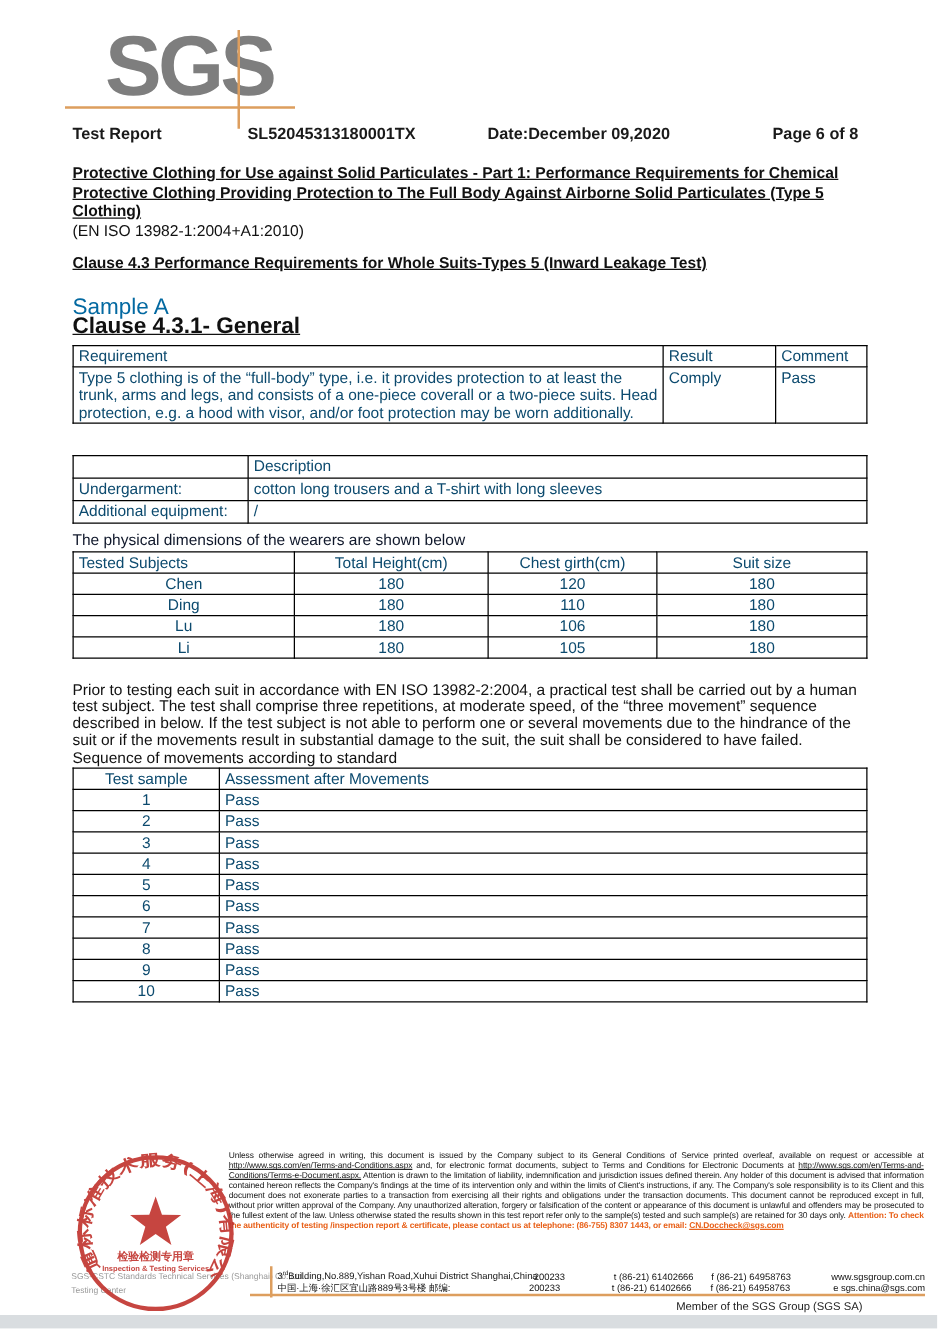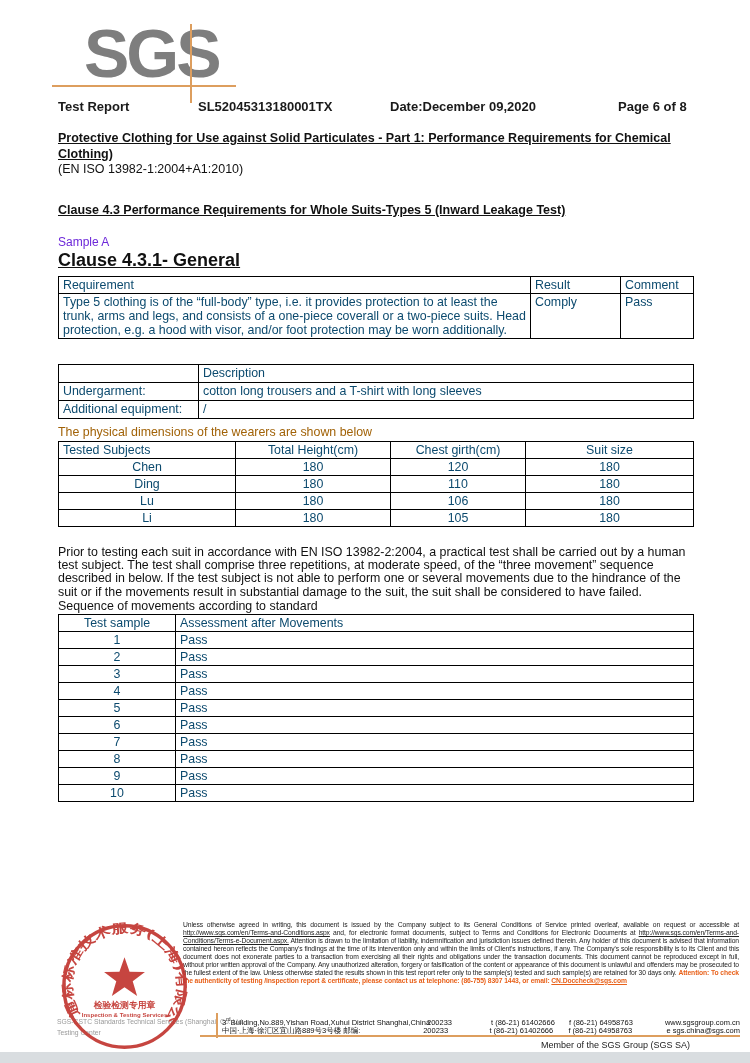--- a/index.html
+++ b/index.html
@@ -16,30 +16,30 @@
   .hdr-repno  { left: 198px; }
   .hdr-date   { left: 390px; }
   .hdr-page   { left: 618px; }
 
   
   .title-block { position: absolute; left: 58px; top: 131px; width: 640px; font-size: 12.5px;
                  font-weight: bold; line-height: 15.5px; color: #111; }
   .bu { text-decoration: underline; }
   .std { font-weight: normal; }
   .clause-heading { position: absolute; left: 58px; top: 203px; font-size: 12.5px; font-weight: bold; color: #111; }
-  .sample-label { position: absolute; left: 58px; top: 235px; font-size: 12px; color: #6d28d9; }
+  .sample-label { position: absolute; left: 58px; top: 235px; font-size: 18px; color: #0369a1; }
   .subclause-heading { position: absolute; left: 58px; top: 250px; font-size: 18px; font-weight: bold; color: #111; }
 
   
   table.t { border-collapse: collapse; table-layout: fixed; width: 635px; font-size: 12.4px; color: #0c4a6e; }
   table.t td { border: 1px solid #000; padding: 1px 4px; vertical-align: top; line-height: 14px; text-align: left; }
   .t1 { position: absolute; left: 58px; top: 276px; }
   .t2 { position: absolute; left: 58px; top: 364px; }
   .t2 td { height: 18px; }
-  .intro-line { position: absolute; left: 58px; top: 425px; font-size: 12.4px; color: #a16207; }
+  .intro-line { position: absolute; left: 58px; top: 425px; font-size: 12.4px; color: #0f172a; }
   .t3 { position: absolute; left: 58px; top: 441px; }
   .t3 td { line-height: 12.6px; }
   .c { text-align: center !important; }
 
   .flow-block { position: absolute; left: 58px; top: 546px; width: 640px; font-size: 12.4px; color: #111; }
   .flow-block p { line-height: 13.2px; width: 636px; }
   .seq-label { line-height: 13.2px; margin-top: 1px; }
   .t4 { margin-top: 1px; }
   .t4 td { padding: 1.5px 4px; line-height: 13px; }
 
@@ -72,20 +72,21 @@
   <div class="logo">SGS</div>
   <div class="logo-hline"></div>
   <div class="logo-vline"></div>
   <div class="hdr hdr-doctype">Test Report</div>
   <div class="hdr hdr-repno">SL52045313180001TX</div>
   <div class="hdr hdr-date">Date:December 09,2020</div>
   <div class="hdr hdr-page">Page 6 of 8</div>
 
   <div class="title-block">
     <div><span class="bu">Protective Clothing for Use against Solid Particulates - Part 1: Performance Requirements for Chemical</span></div>
+    <div><span class="bu">Protective Clothing Providing Protection to The Full Body Against Airborne Solid Particulates (Type 5</span></div>
     <div><span class="bu">Clothing)</span></div>
     <div class="std">(EN ISO 13982-1:2004+A1:2010)</div>
   </div>
 
   <div class="clause-heading"><span class="bu">Clause 4.3 Performance Requirements for Whole Suits-Types 5 (Inward Leakage Test)</span></div>
   <div class="sample-label">Sample A</div>
   <div class="subclause-heading"><span class="bu">Clause 4.3.1- General</span></div>
 
   <table class="t t1">
     <colgroup>

